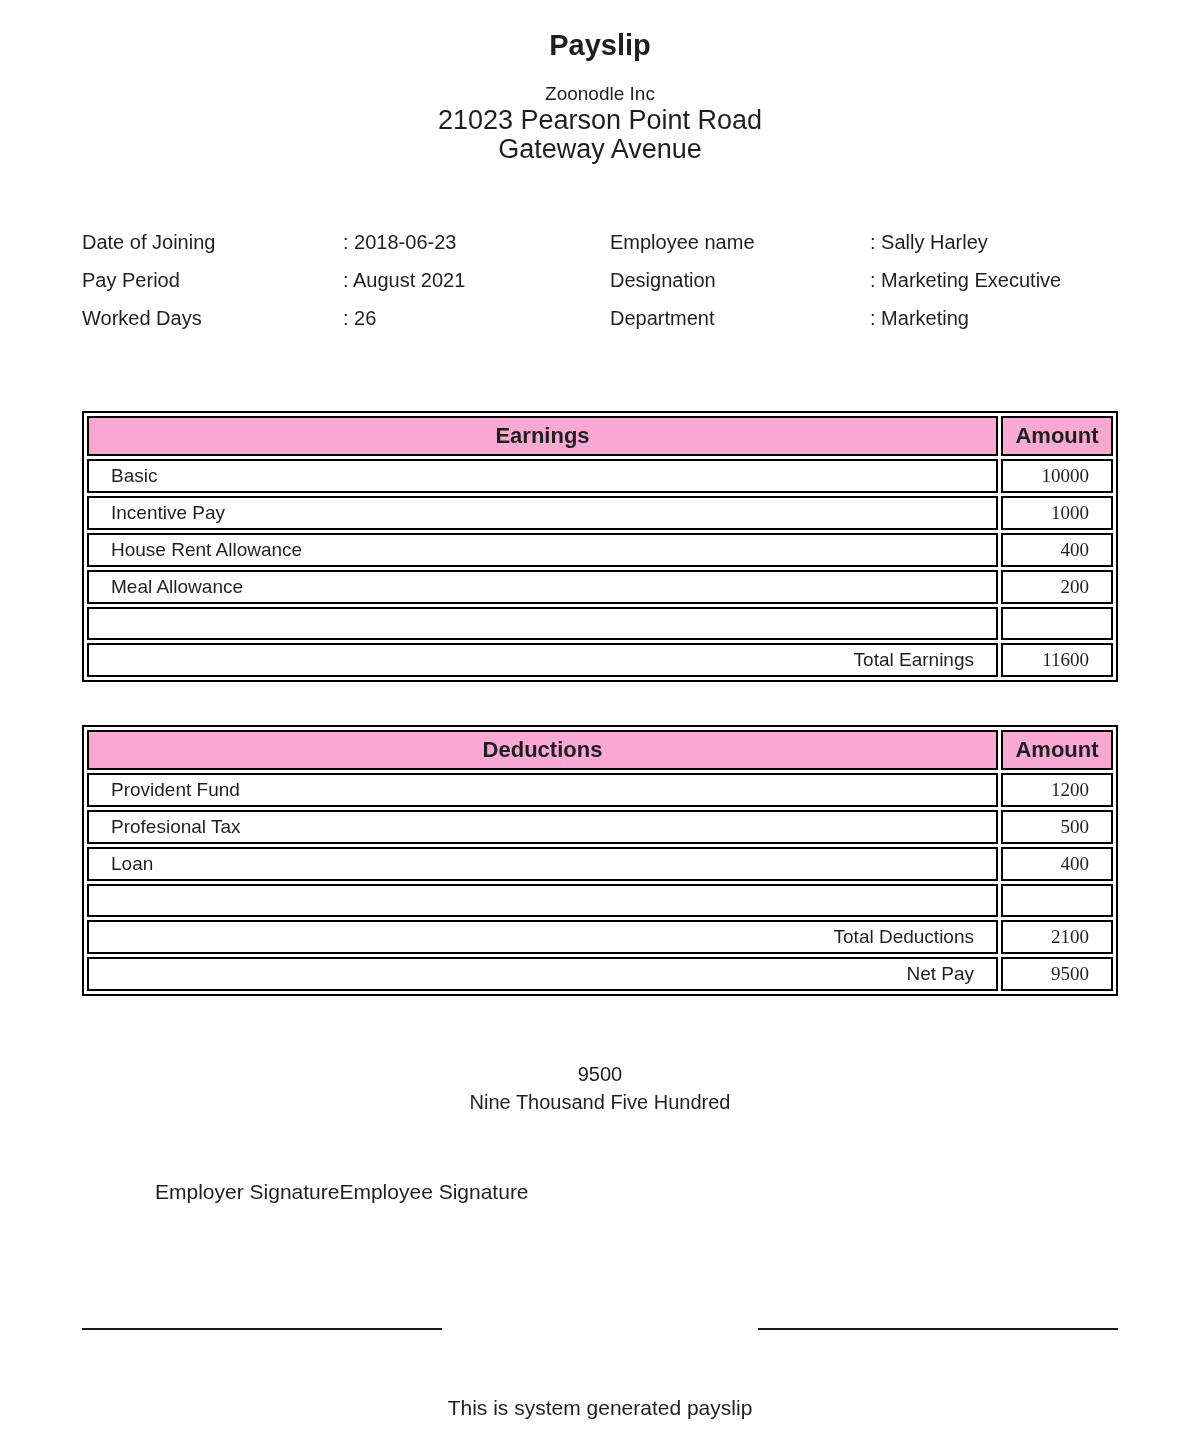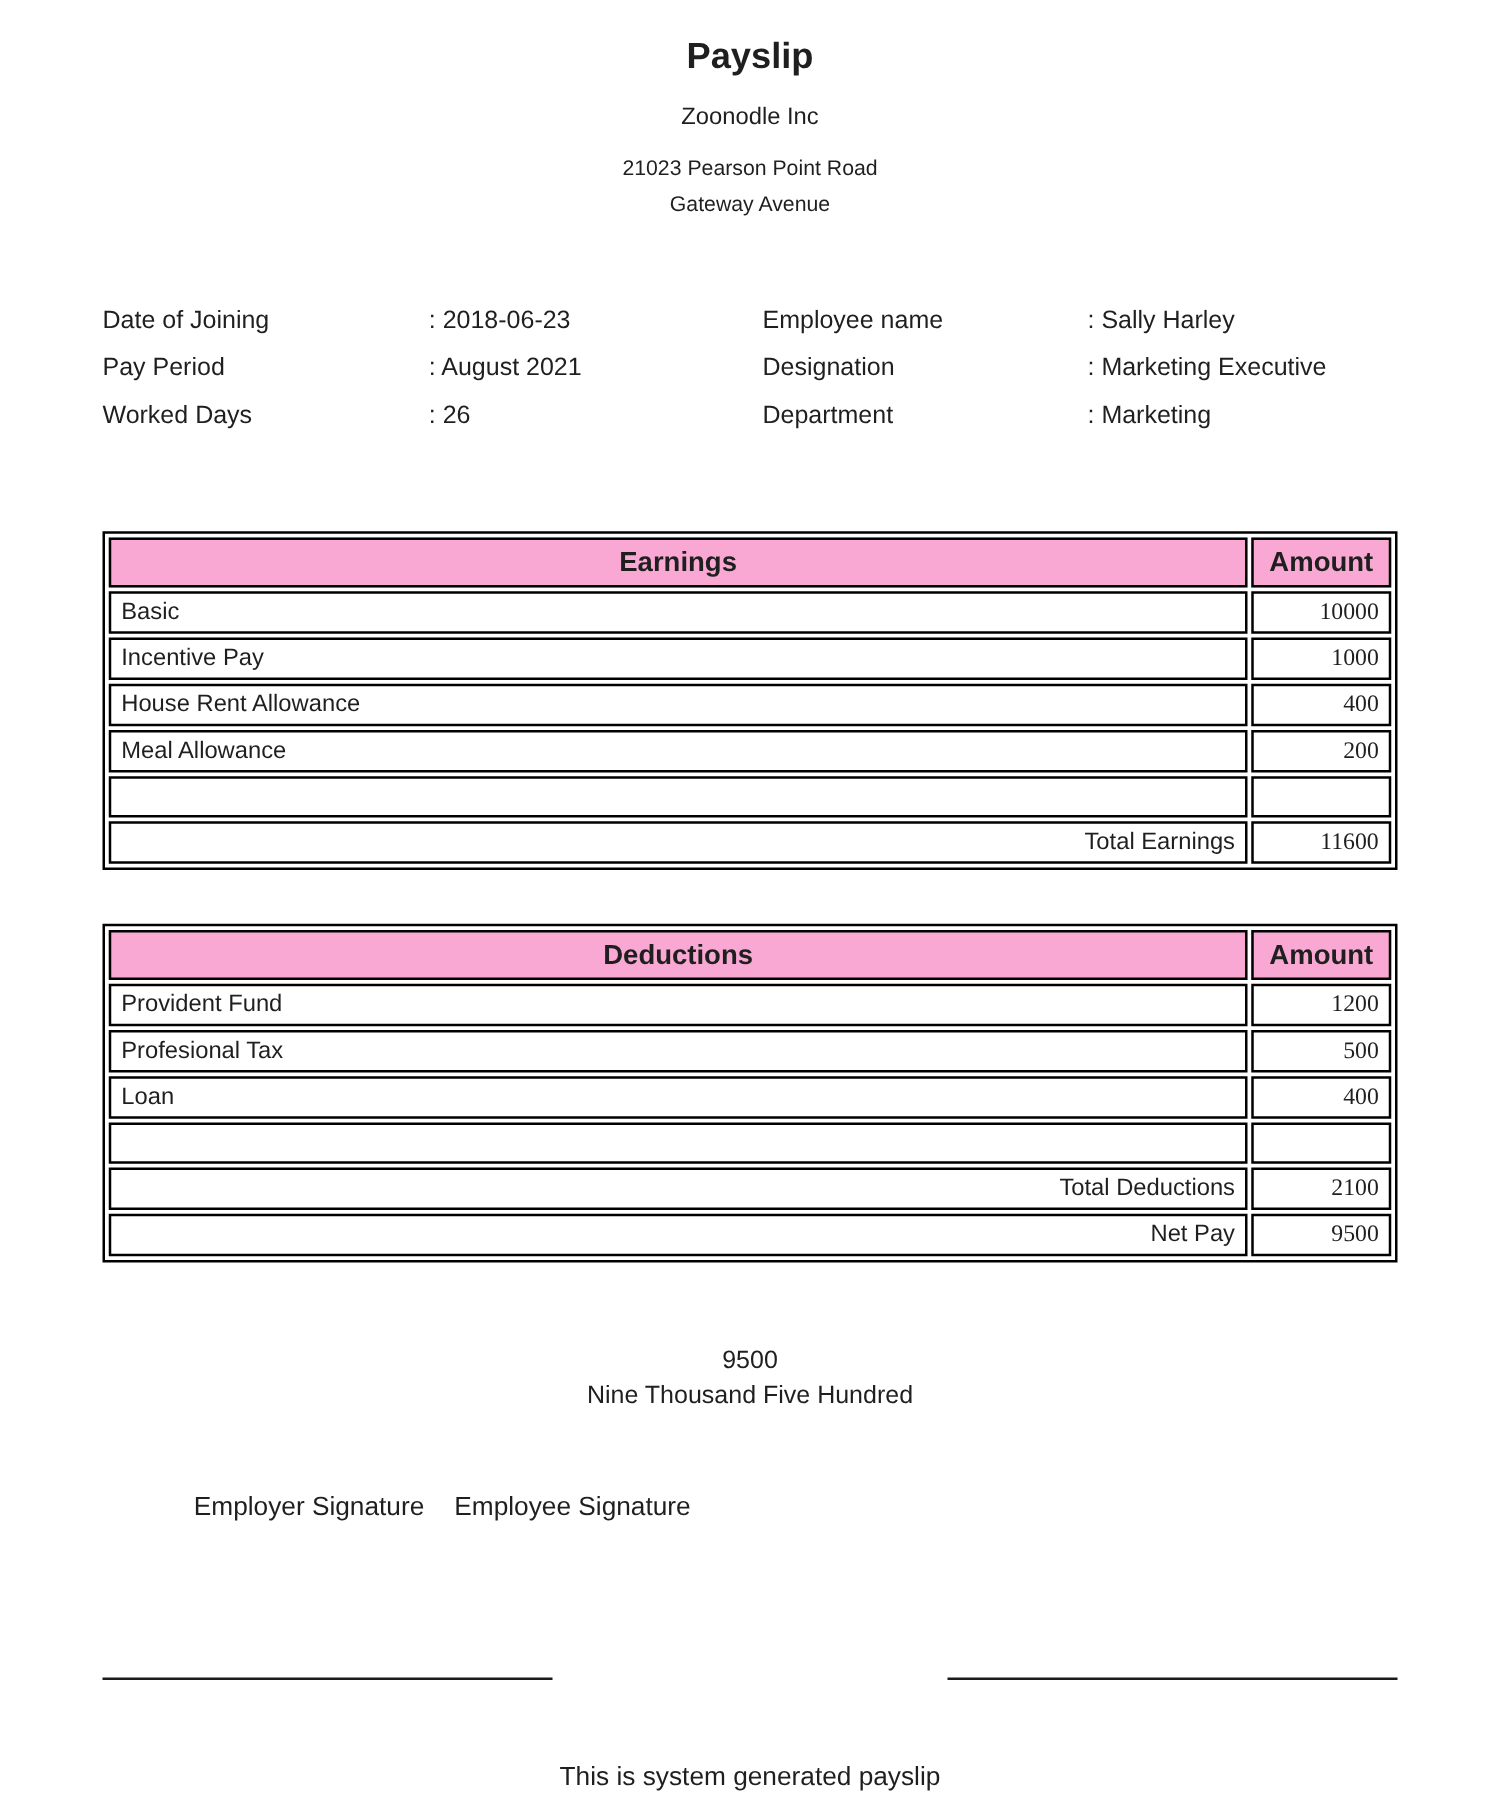--- a/index.html
+++ b/index.html
@@ -22,22 +22,21 @@
     font-size: 29px;
     font-weight: bold;
     line-height: 34px;
   }
   .company {
     margin-top: 20px;
     font-size: 19px;
     line-height: 24px;
   }
   .address {
-    margin-top: 14px;
-    font-size: 17px;
+    font-size: 27px;
     line-height: 29px;
   }
   
   .info-grid {
     margin: 67px 82px 0 82px;
     display: grid;
     grid-template-columns: 261px 267px 260px 1fr;
     row-gap: 16px;
     font-size: 20px;
     line-height: 22px;
@@ -49,21 +48,21 @@
     border-collapse: separate;
     border-spacing: 3px;
     border: 2px solid #000;
     table-layout: fixed;
   }
   .pay-table.earnings { margin-top: 82px; }
   .pay-table.deductions { margin-top: 43px; }
   .pay-table th, .pay-table td {
     border: 2px solid #000;
     font-size: 19px;
-    padding: 4px 8px;
+    padding: 4px 22px;
   }
   .pay-table th {
     background: #f9a8d4;
     font-size: 22px;
     font-weight: bold;
     text-align: center;
     padding: 5px 4px;
   }
   .pay-table col.amount-col { width: 112px; }
   td.label-cell { text-align: left; }
@@ -78,21 +77,21 @@
     line-height: 28px;
   }
   
   .signature-row {
     margin: 64px 82px 0 82px;
     display: flex;
     font-size: 21px;
     line-height: 24px;
   }
   .signature-label.employer { margin-left: 73px; }
-  .signature-label.employee { margin-right: 76px; margin-left: 24px; }
+  .signature-label.employee { margin-right: 76px; }
   .signature-lines {
     margin: 124px 82px 0 82px;
     display: flex;
     justify-content: space-between;
   }
   .sig-line {
     width: 360px;
     border-top: 2px solid #1a1a1a;
   }
   

